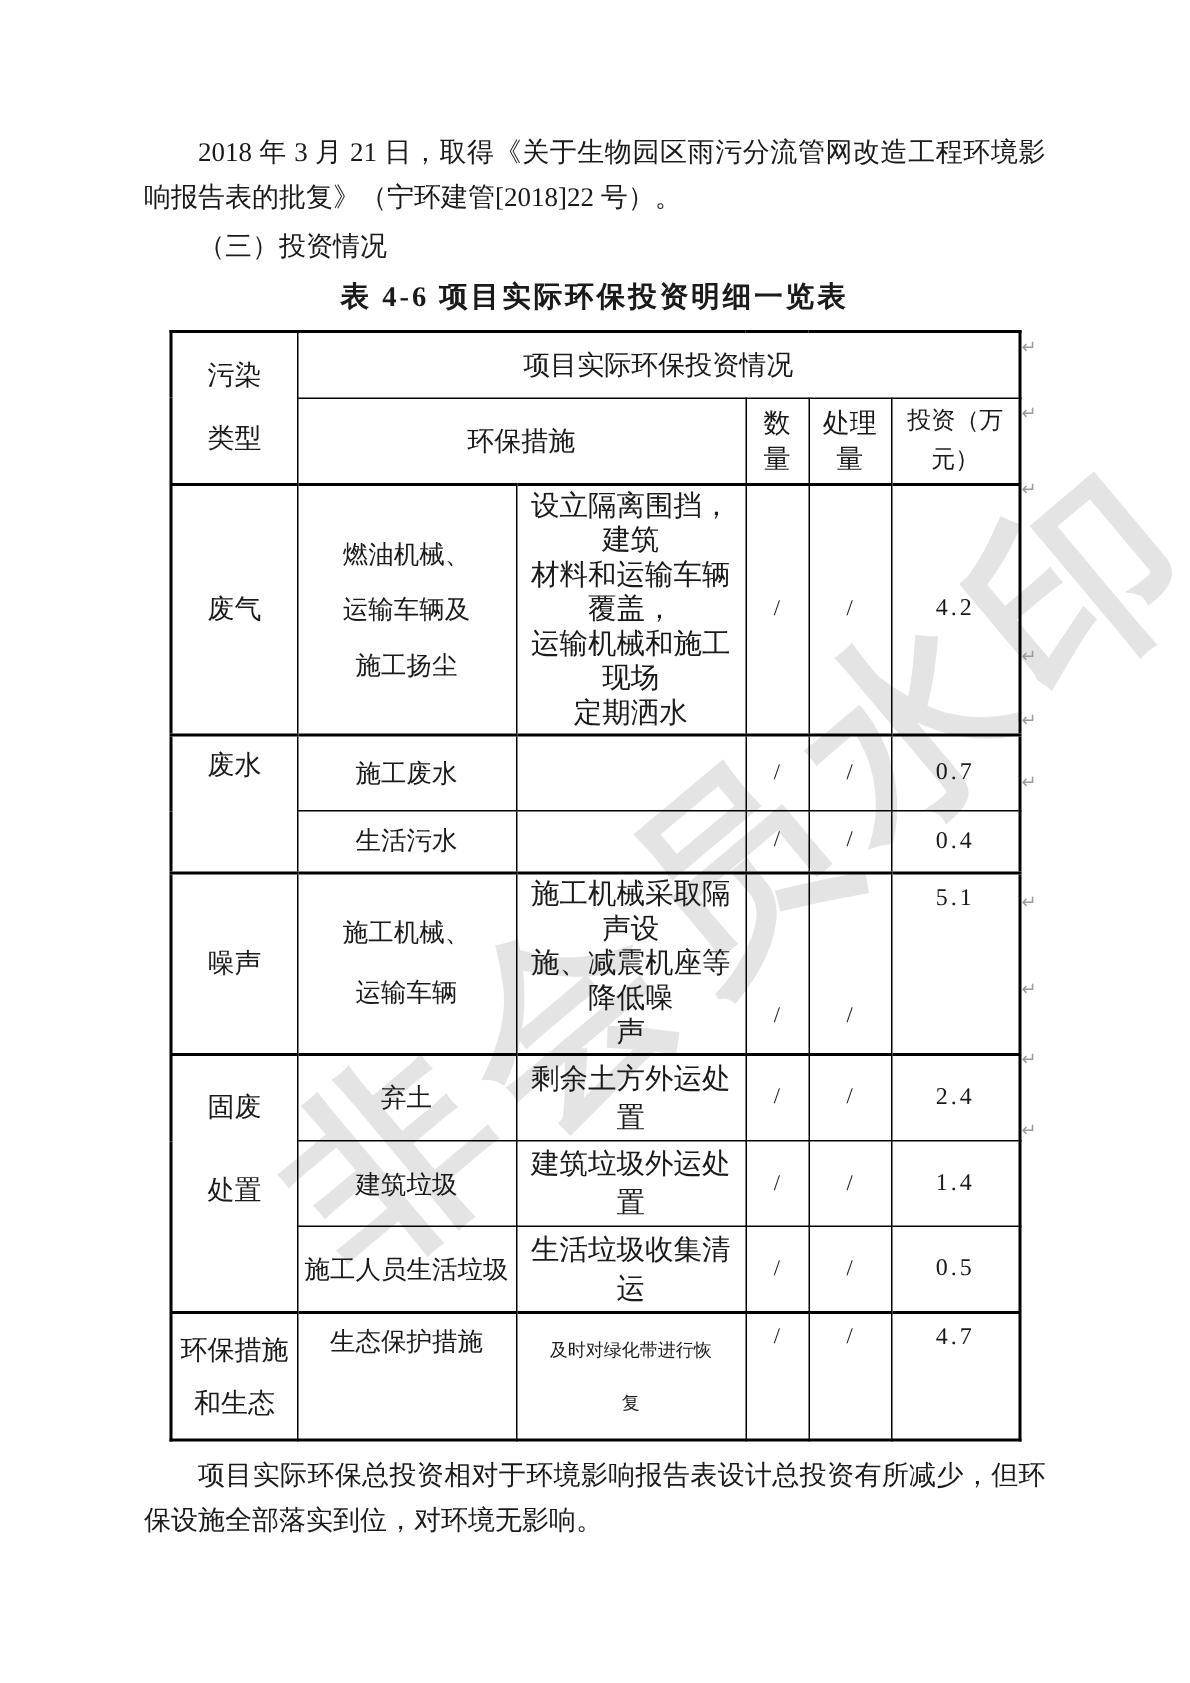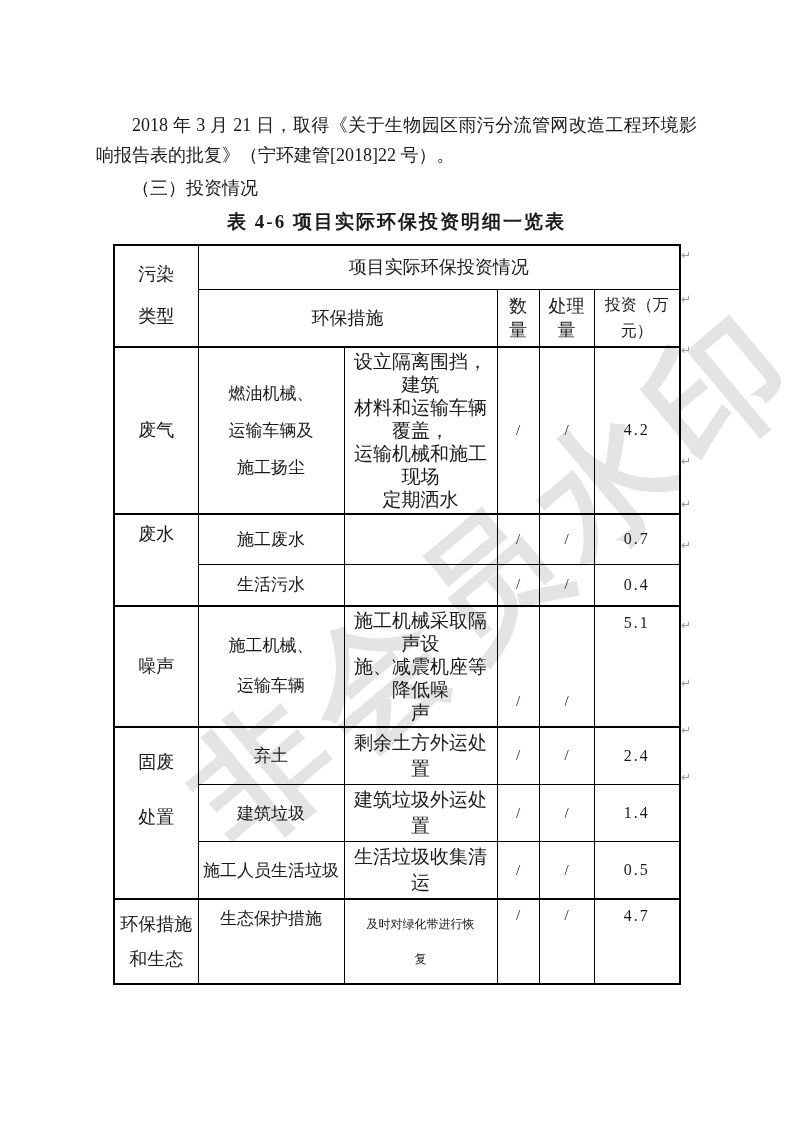--- a/index.html
+++ b/index.html
@@ -20,21 +20,21 @@
     font-weight:600;
     font-size:135px;
     letter-spacing:14px;
     color:#e4e4e4;
     white-space:nowrap;
     z-index:0;
     pointer-events:none;
   }
   .content{
     position:relative;z-index:1;
-    padding:110px 96px 0 96px;
+    padding:86px 96px 0 96px;
   }
   p.para{margin:0 0 3px 0;font-size:18px;line-height:30px;text-align:justify;}
   .indent{text-indent:2em;}
   .table-title{
     margin:6px 0 9px 0;
     font-size:19px;font-weight:bold;
     text-align:center;letter-spacing:2px;
   }
   .table-wrap{position:relative;margin-left:17px;width:566px;}
   table.inv{
@@ -205,15 +205,16 @@
       <span class="row-mark" style="top:99px">↵</span>
       <span class="row-mark" style="top:210px">↵</span>
       <span class="row-mark" style="top:253px">↵</span>
       <span class="row-mark" style="top:294px">↵</span>
       <span class="row-mark" style="top:374px">↵</span>
       <span class="row-mark" style="top:432px">↵</span>
       <span class="row-mark" style="top:479px">↵</span>
       <span class="row-mark" style="top:526px">↵</span>
     </div>
 
+    <p class="para indent" style="margin-top:7px">项目实际环保总投资相对于环境影响报告表设计总投资有所减少，但环保设施全部落实到位，对环境无影响。</p>
 
   </div>
 </div>
 
 </body></html>

